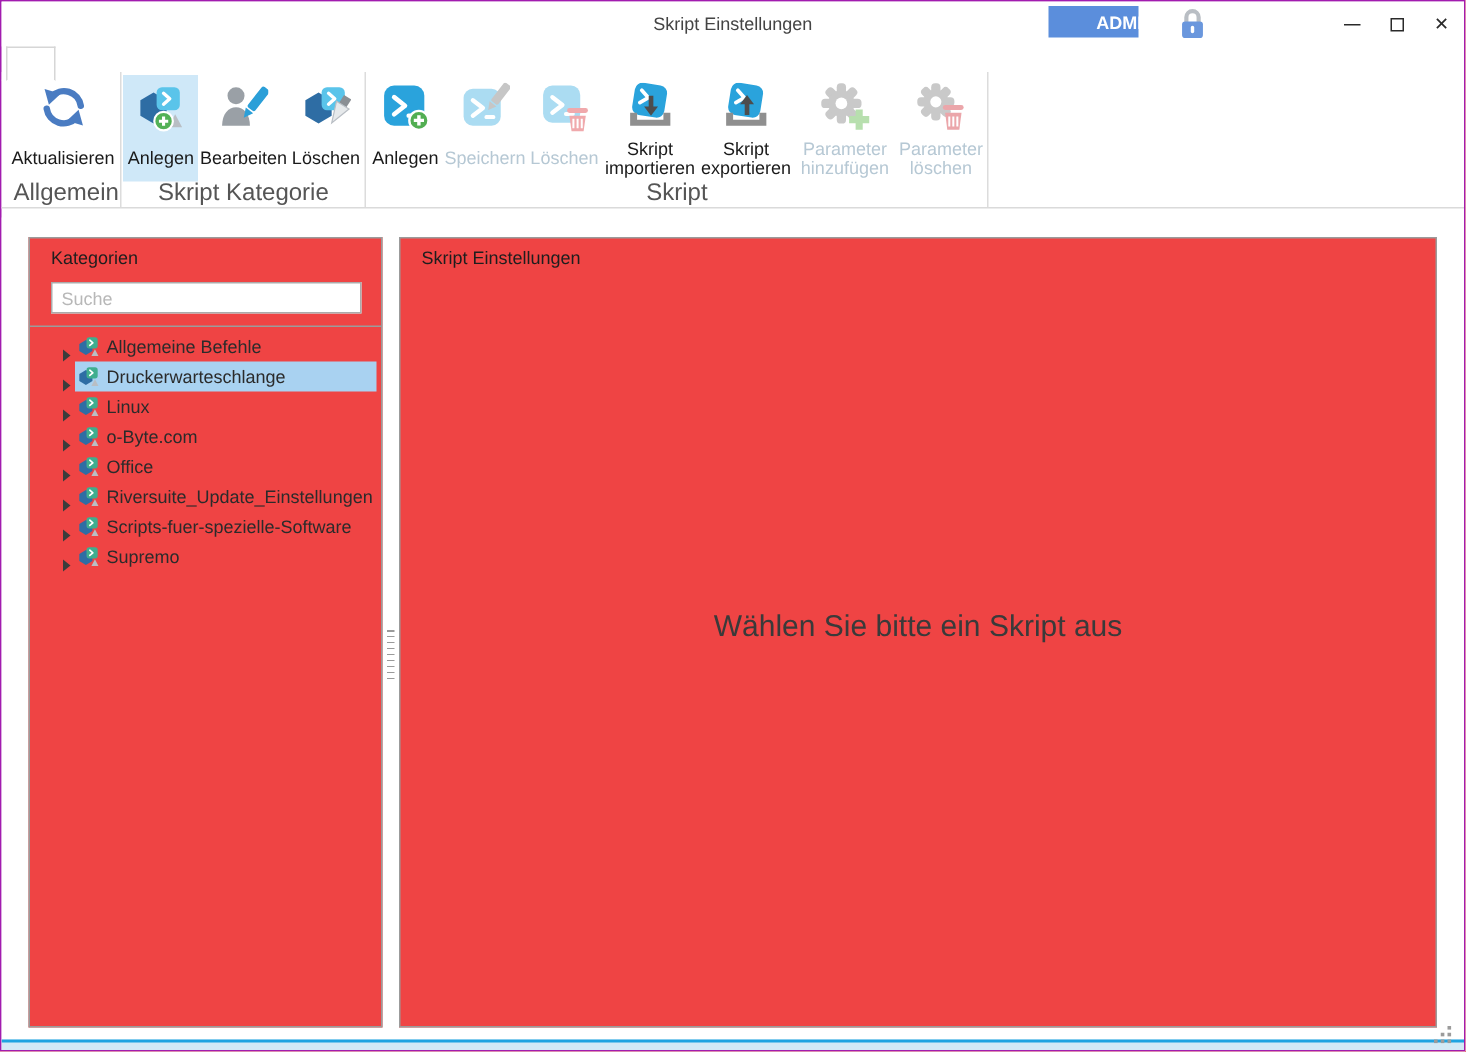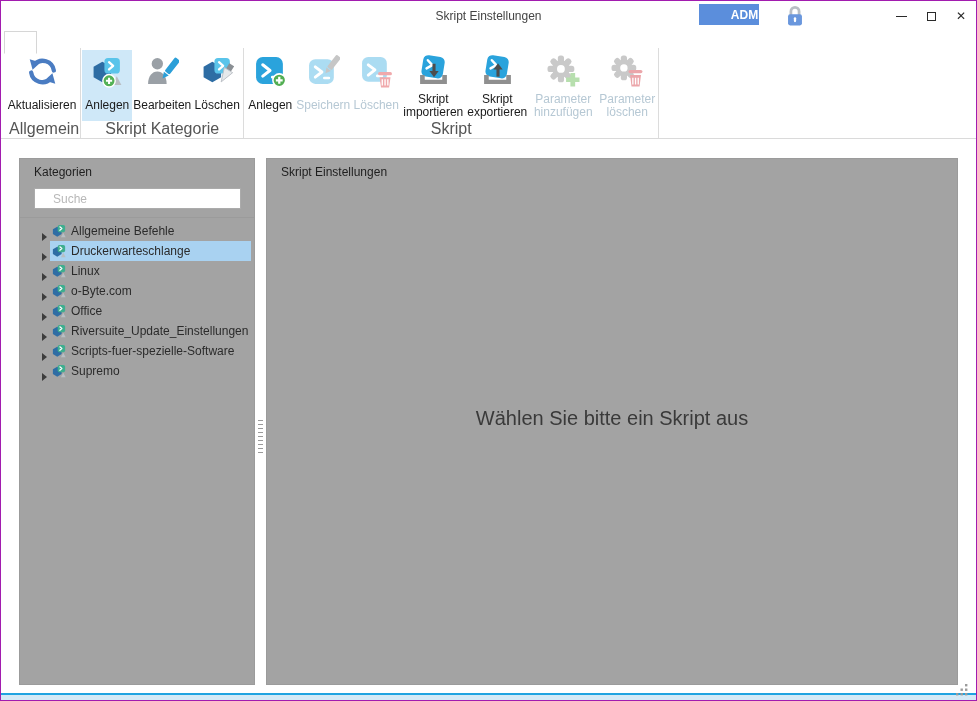--- a/index.html
+++ b/index.html
@@ -39,26 +39,26 @@
   .rib-ico { height:37px; display:flex; align-items:center; justify-content:center; margin-top:3px; }
   .rib-ico svg { width:33px; height:33px; }
   .rib-lbl { flex:1; display:flex; align-items:center; justify-content:center; font-size:12px;
              line-height:13px; color:#1a1a1a; text-align:center; }
   .rib-btn.disabled .rib-lbl { color:#b6c8d4; }
   .w66{width:66px}.w46{width:50px}.w60{width:60px}.w50{width:50px}.w56{width:56px}
   .w64{width:64px}.w68{width:68px}.w70{width:70px}
 
   
   .main { position:absolute; top:144px; left:0; right:0; bottom:7px; background:#fff; }
-  .panel { position:absolute; top:13px; bottom:8px; background:#a3a3a3; border:1px solid #9b9b9b; }
+  .panel { position:absolute; top:13px; bottom:8px; background:#ef4444; border:1px solid #9b9b9b; }
   .panel-left { left:18px; width:236px; }
   .panel-right { left:265px; right:18px; }
   .panel-title { padding:6px 0 0 14px; font-size:12px; color:#1e1e1e; }
   .search-input { display:block; margin:9px 13px 0 14px; width:207px; height:21px;
-                  border:1px solid #ababab; font-size:12px; padding:0 18px; color:#333;
+                  border:1px solid #ababab; font-size:12px; padding:0 6px; color:#333;
                   font-family:"Liberation Sans", sans-serif; }
   .search-input::placeholder { color:#b8b8b8; }
   .tree-sep { border-top:1px solid #9b9b9b; margin-top:8px; }
   .tree { padding-top:3px; }
   .tree-row { height:20px; display:flex; align-items:flex-end; cursor:default; }
   .expander { width:0; height:0; border-top:4px solid transparent; border-bottom:4px solid transparent;
               border-left:5px solid #3c3c3c; margin-left:22px; }
   .row-inner { display:flex; align-items:center; flex:1; height:100%; margin-left:3px;
                margin-right:3px; padding-left:2px; }
   .tree-row.selected .row-inner { background:#a9d2f1; }

